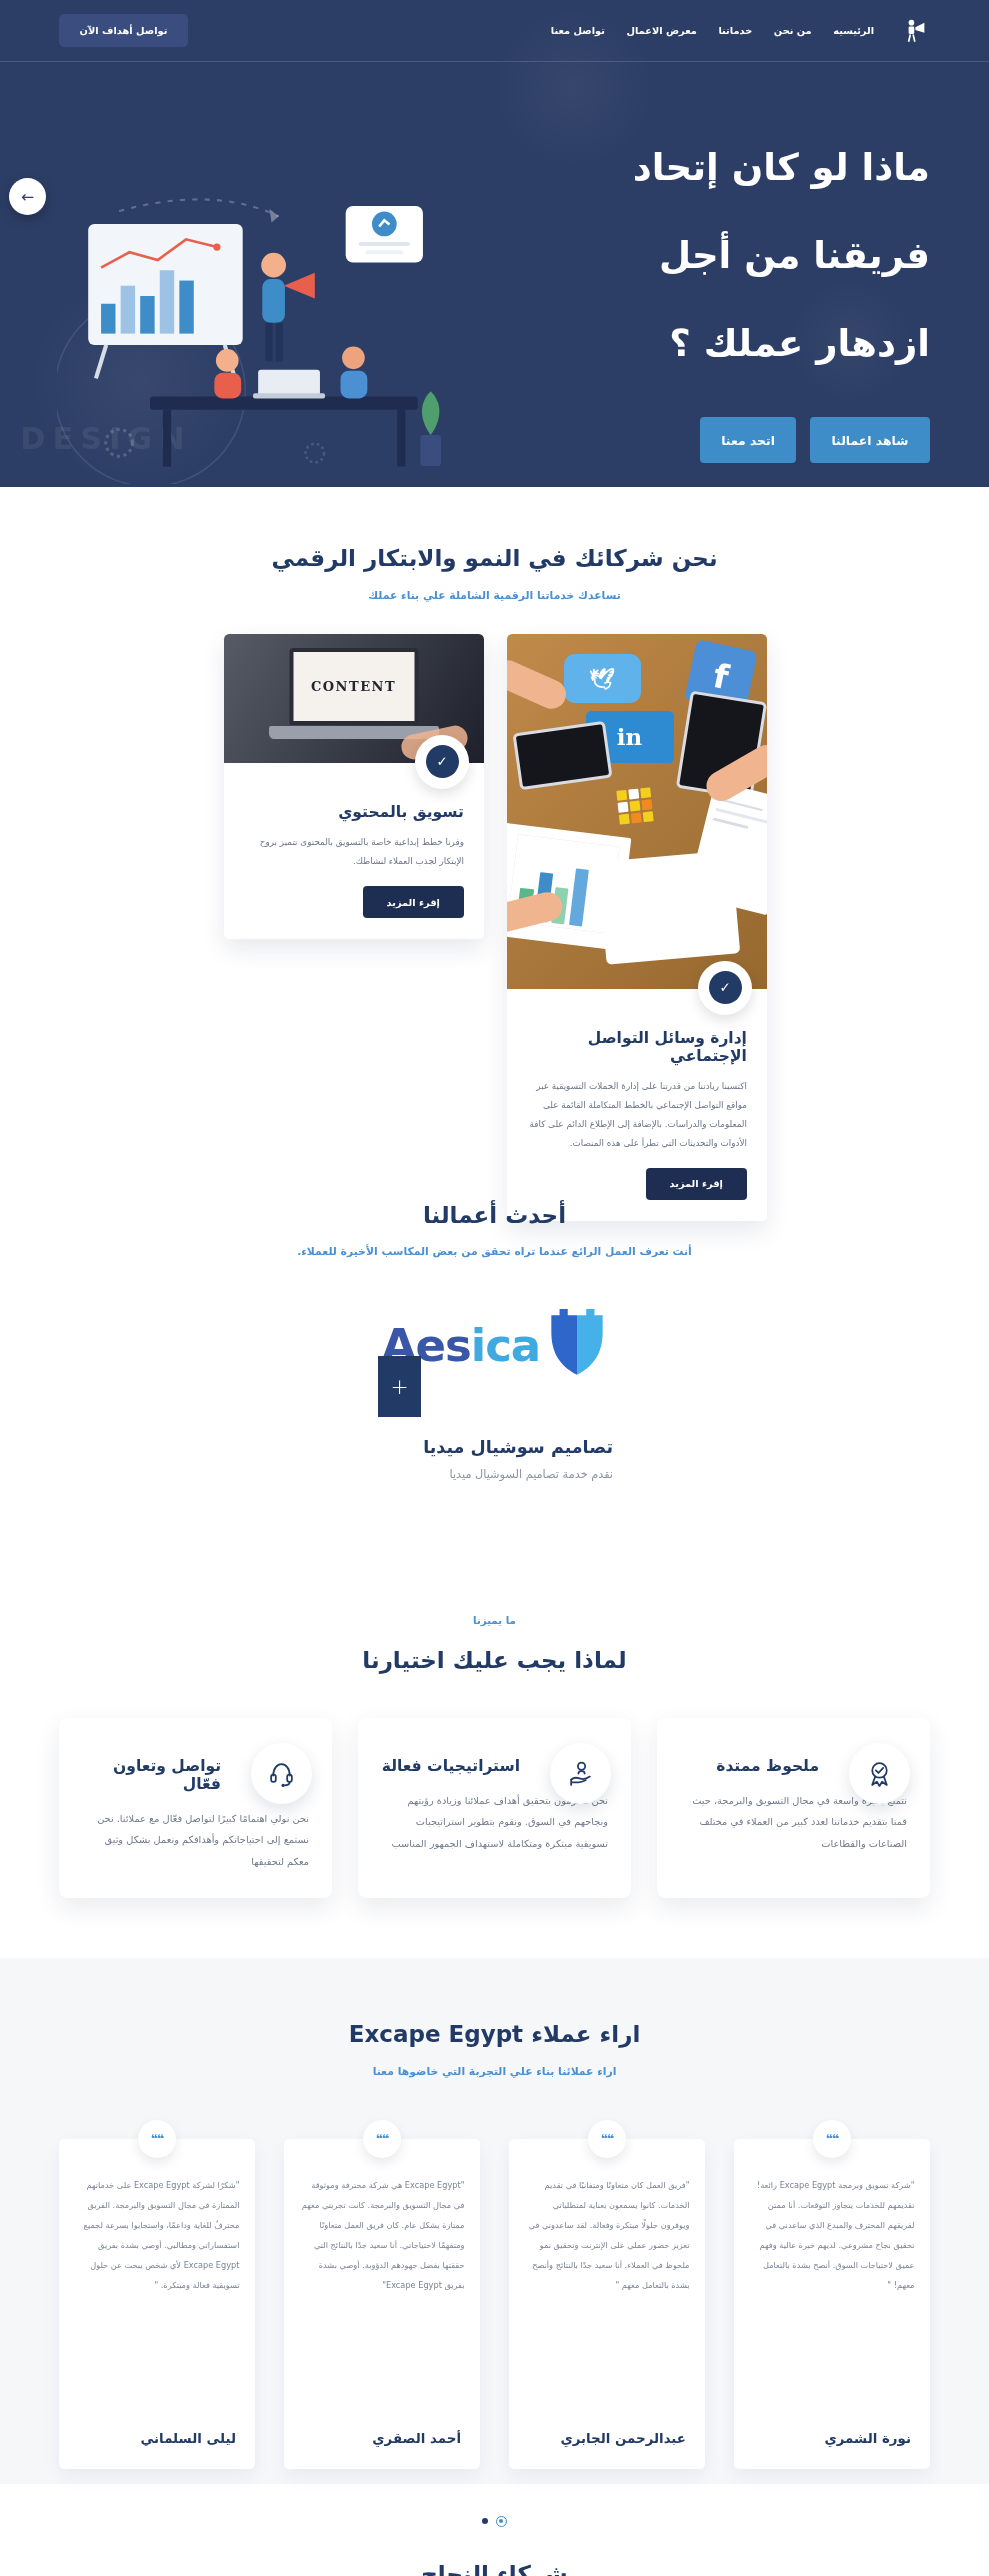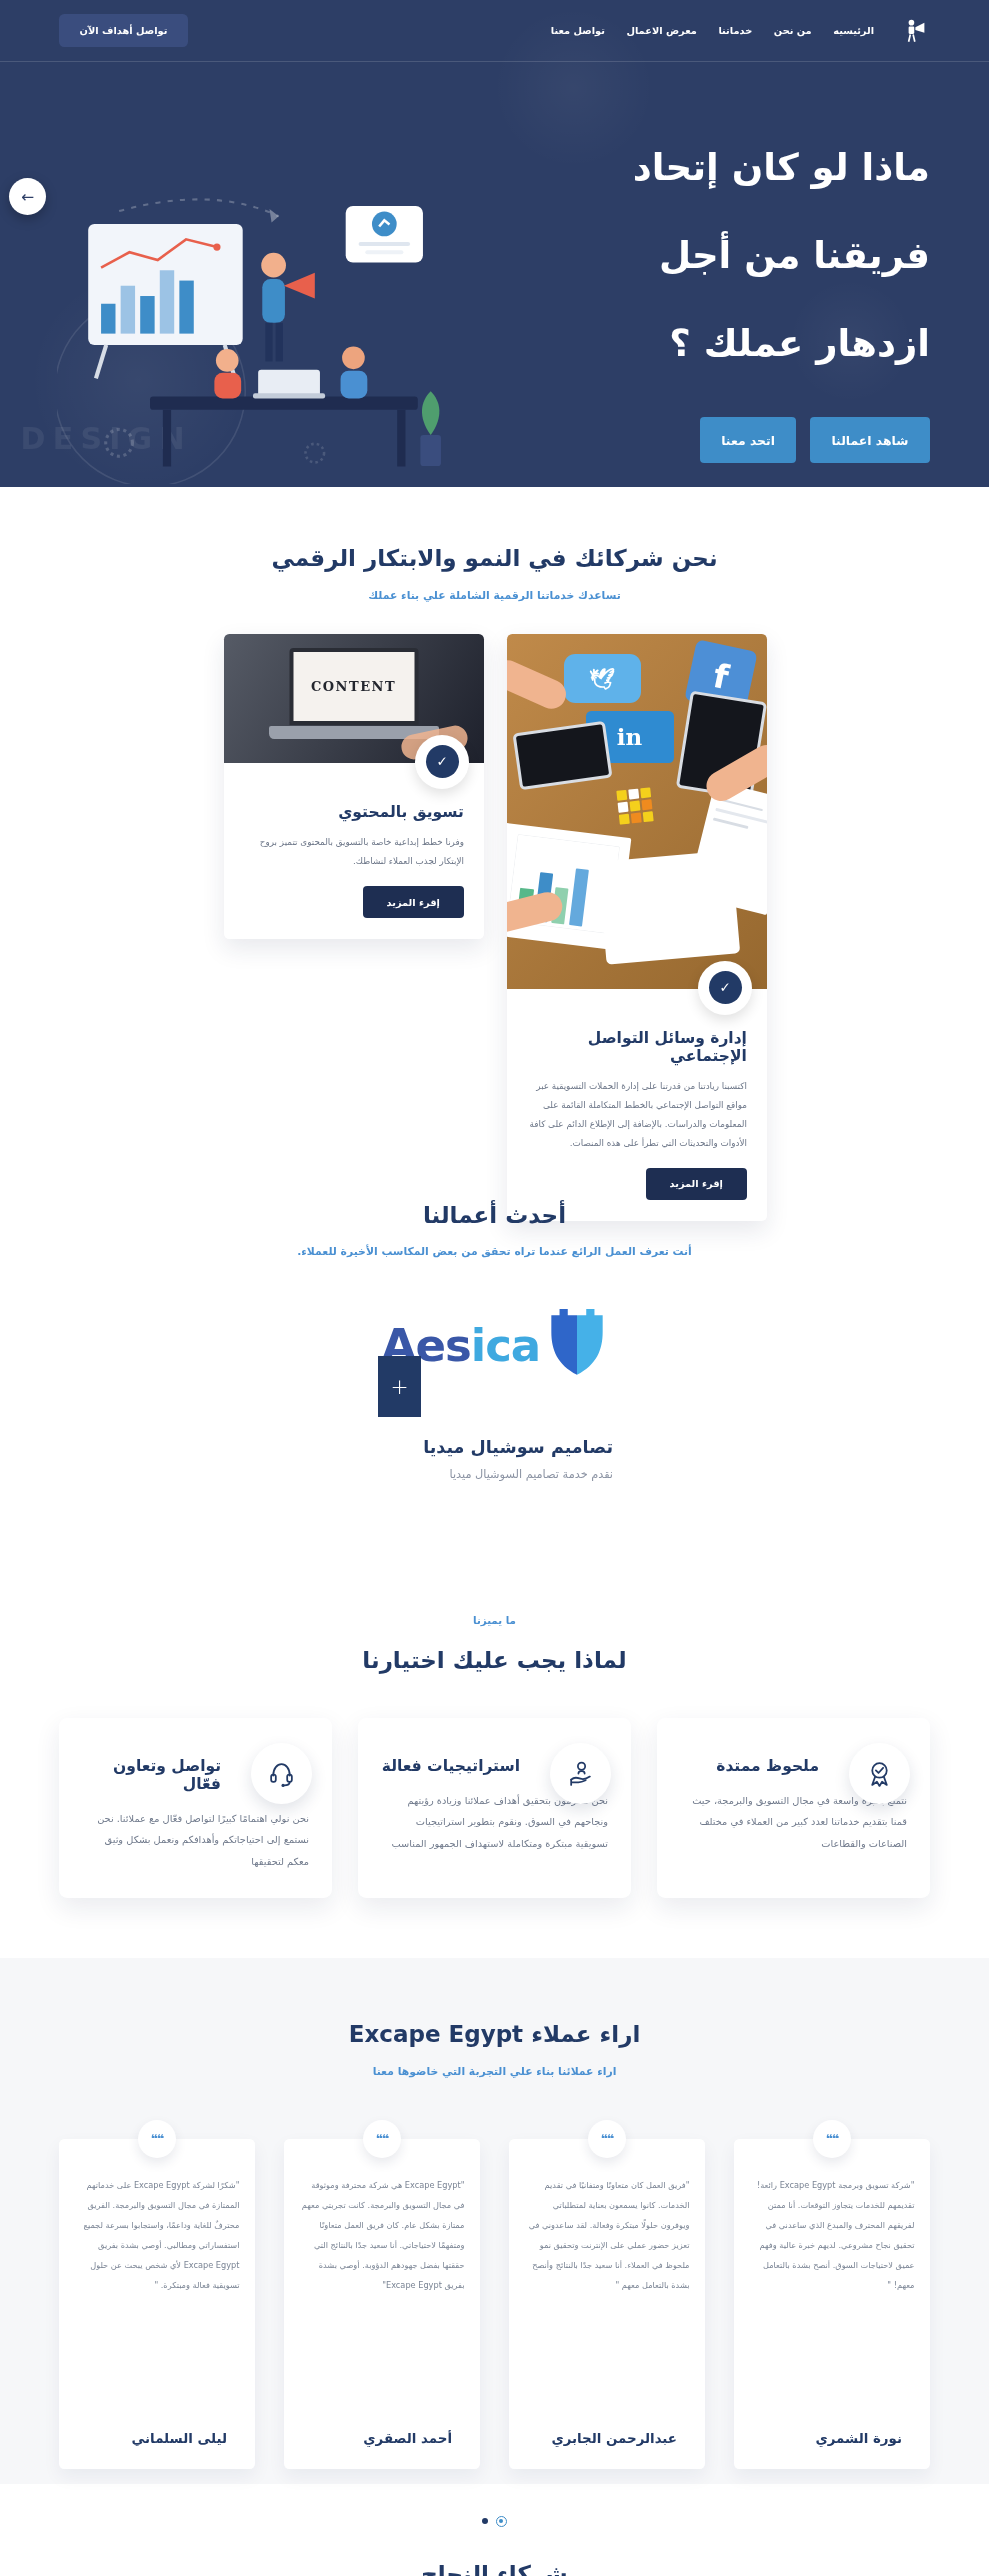--- a/index.html
+++ b/index.html
@@ -87,21 +87,21 @@
   .fcard p{font-size:9.8px;color:#707a8c;line-height:2.15;text-align:right}
   
   #testimonials{height:526px;background:#f6f7f9;padding-top:63px}
   .t-row{display:flex;gap:29px;margin-top:61px;justify-content:center}
   .tcard{width:196px;background:#fff;border-radius:5.2px;box-shadow:0 7.2px 18px rgba(25,35,80,.06);
          position:relative;padding:36px 15.5px 23px;min-height:330px}
   .quote-badge{position:absolute;top:-19px;left:50%;transform:translateX(-50%);width:38px;height:38px;
                border-radius:50%;background:#fff;box-shadow:0 5.2px 11.3px rgba(25,35,80,.10);
                display:grid;place-items:center;color:#4a90d2;font-size:12.4px;font-weight:700;letter-spacing:-1px}
   .tcard p{font-size:8.2px;color:#7a8494;line-height:2.45;text-align:right}
-  .tcard h4{position:absolute;bottom:23px;right:28px;font-size:13.4px;color:#223a66;text-align:right}
+  .tcard h4{position:absolute;bottom:23px;right:19px;font-size:13.4px;color:#223a66;text-align:right}
   .dots{display:flex;gap:7.2px;justify-content:center;align-items:center;margin-top:47px;direction:ltr}
   .dot-plain{width:6.2px;height:6.2px;border-radius:50%;background:#223a66;cursor:pointer}
   .dot-ring{width:11.3px;height:11.3px;border-radius:50%;border:1px solid #3e8dc8;display:grid;place-items:center;cursor:pointer}
   .dot-ring i{width:4.6px;height:4.6px;border-radius:50%;background:#3e8dc8}
   
   #partners{height:402px;padding-top:77px}
   svg{display:block}
 </style>
 </head>
 <body>

